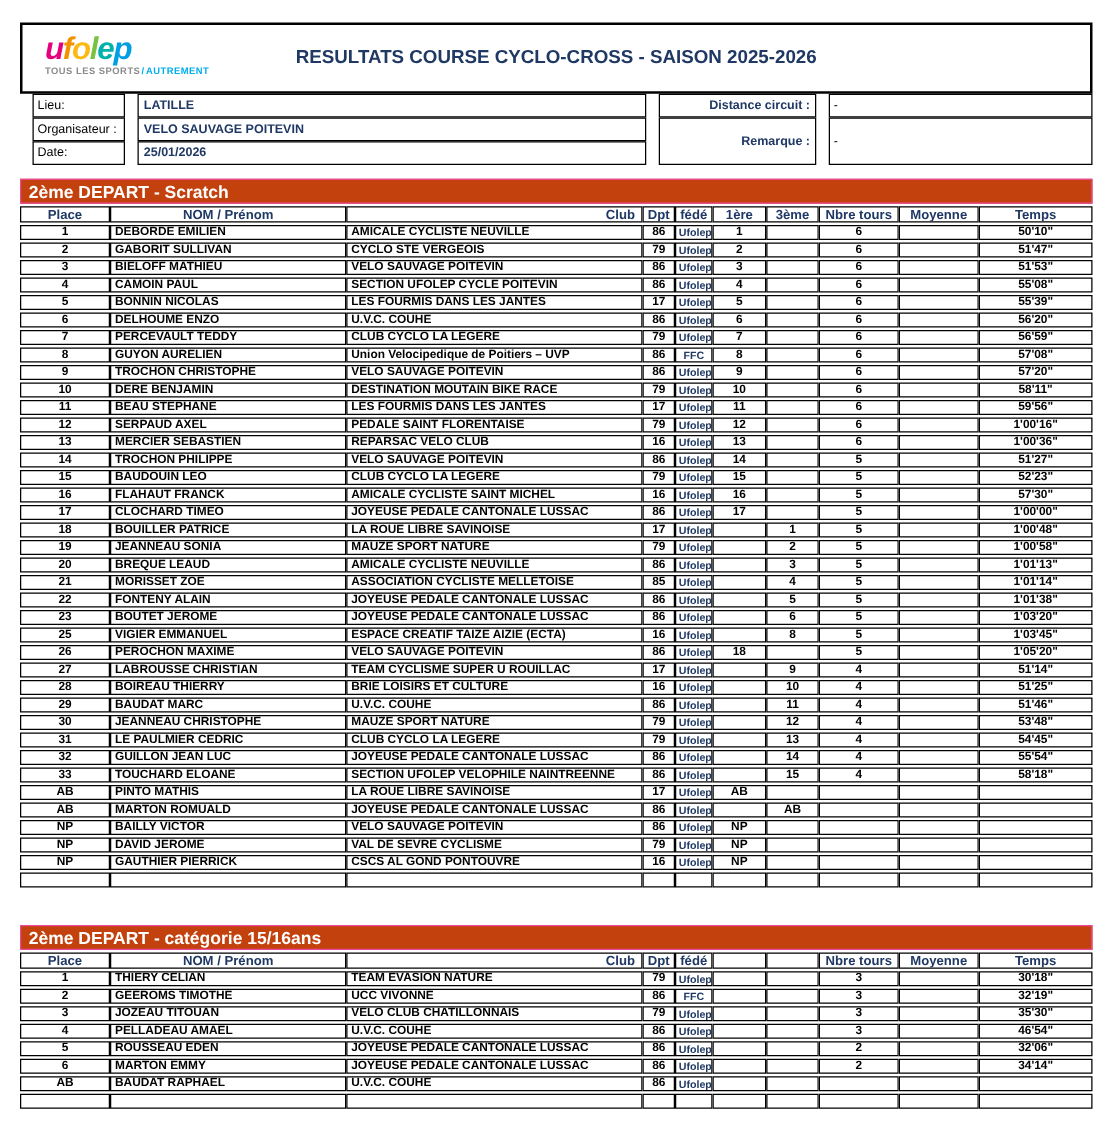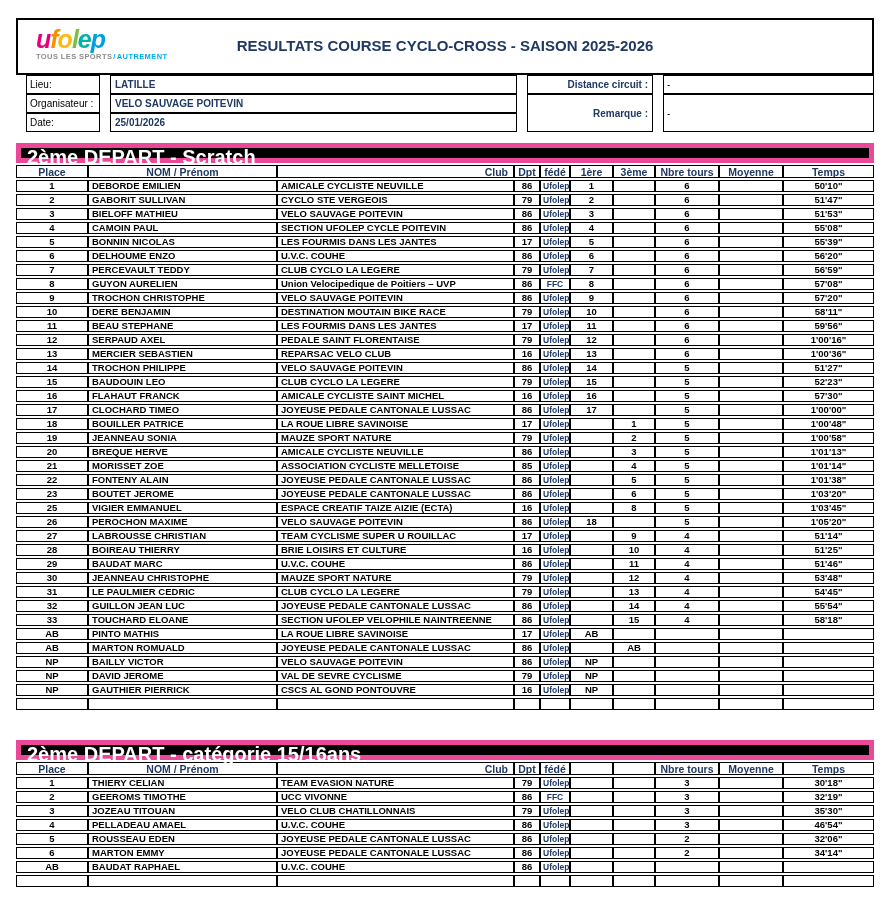--- a/index.html
+++ b/index.html
@@ -27,22 +27,22 @@
   .g-r1c1{grid-row:1;grid-column:1;} .g-r1c2{grid-row:1;grid-column:2;}
   .g-r1c3{grid-row:1;grid-column:3;} .g-r1c4{grid-row:1;grid-column:4;}
   .g-r2c1{grid-row:2;grid-column:1;} .g-r2c2{grid-row:2;grid-column:2;}
   .g-r3c1{grid-row:3;grid-column:1;text-align:center;} .g-r3c2{grid-row:3;grid-column:2;}
   .g-rem-l{grid-row:2/4;grid-column:3;} .g-rem-v{grid-row:2/4;grid-column:4;}
 
   
   .race-table{position:absolute;left:16px;width:858px;}
   .race-t0{top:143px;}
   .race-t1{top:740px;}
-  .tbl-title{height:20px;background:#000000;border:5px solid #ec4899;box-sizing:border-box;color:#fff;
-    font-weight:bold;font-size:20px;line-height:18px;padding-left:6px;}
+  .tbl-title{height:20px;background:#c2410c;border:1px solid #ec4899;box-sizing:border-box;color:#fff;
+    font-weight:bold;font-size:14px;line-height:18px;padding-left:6px;}
   table.res{width:858px;table-layout:fixed;border-collapse:separate;border-spacing:0 2px;margin-top:0;}
   table.res th,table.res td{border:1.5px solid #000;box-sizing:border-box;height:12px;padding:0 2px;
     overflow:hidden;white-space:nowrap;vertical-align:middle;line-height:10px;}
   table.res th{color:#1f3864;font-weight:bold;font-size:10.5px;text-align:center;height:13px;background:#fff;}
   table.res td{font-size:9.5px;font-weight:bold;color:#000;text-align:center;background:#fff;}
   table.res td.c1,table.res td.c2{text-align:left;padding-left:3px;}
   table.res th.c2{text-align:right;padding-right:5px;}
   table.res td.c4{color:#1f3864;font-size:8.5px;}
 </style>
 </head>
@@ -326,21 +326,21 @@
             <td class="c3">79</td>
             <td class="c4">Ufolep</td>
             <td class="c5"></td>
             <td class="c6">2</td>
             <td class="c7">5</td>
             <td class="c8"></td>
             <td class="c9">1'00'58"</td>
           </tr>
           <tr>
             <td class="c0">20</td>
-            <td class="c1">BREQUE HERVE</td>
+            <td class="c1">BREQUE LEAUD</td>
             <td class="c2">AMICALE CYCLISTE NEUVILLE</td>
             <td class="c3">86</td>
             <td class="c4">Ufolep</td>
             <td class="c5"></td>
             <td class="c6">3</td>
             <td class="c7">5</td>
             <td class="c8"></td>
             <td class="c9">1'01'13"</td>
           </tr>
           <tr>

